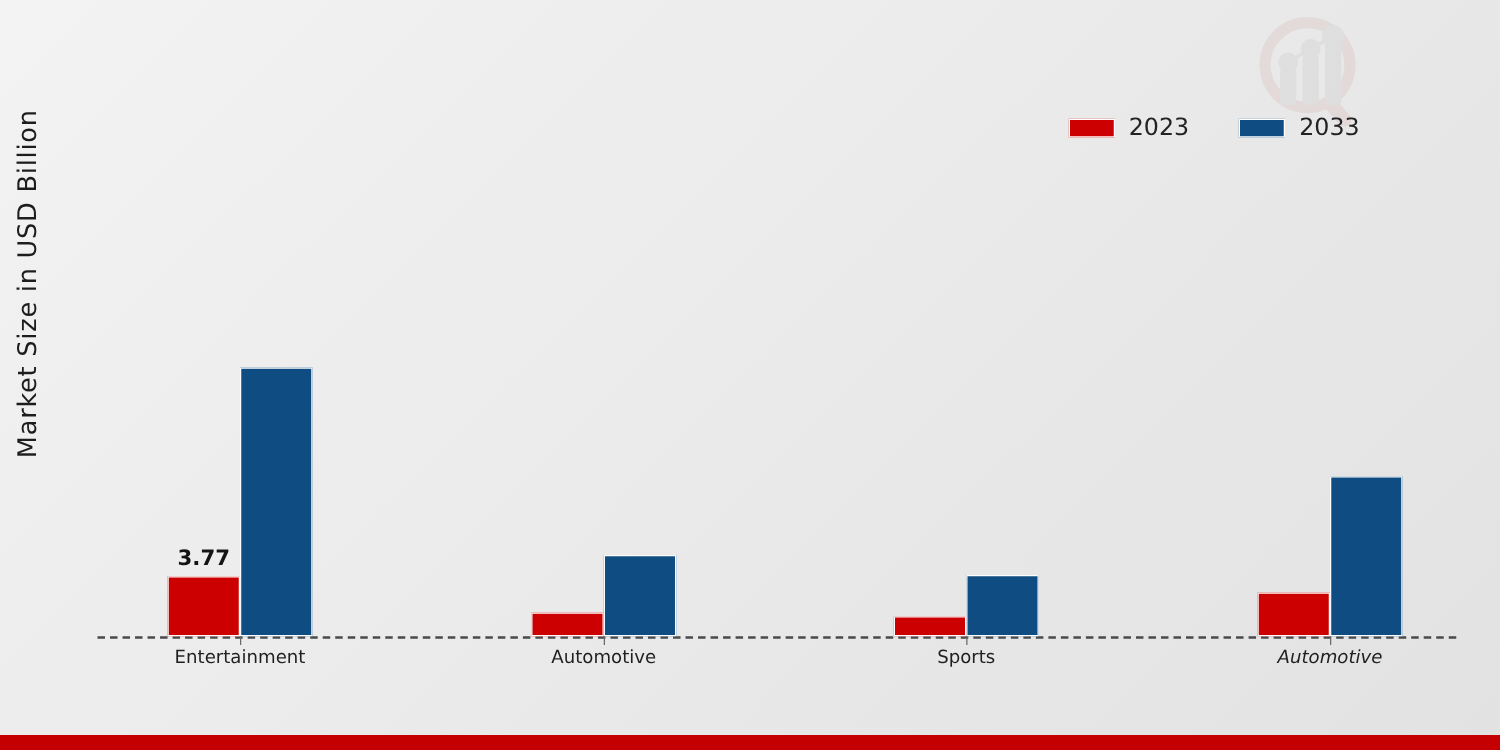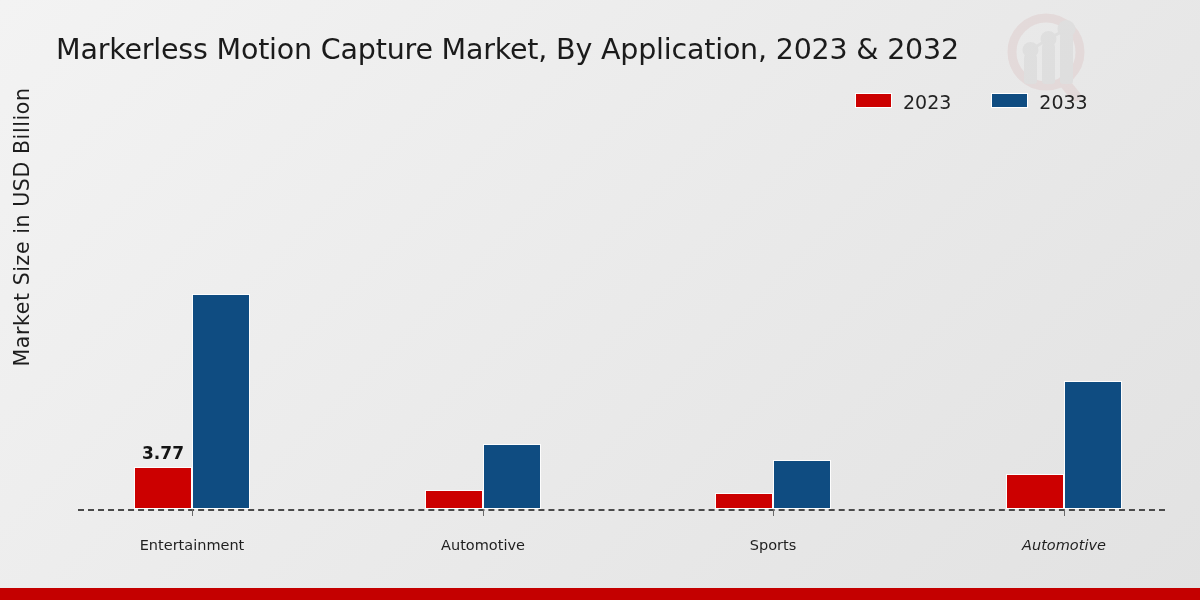--- a/index.html
+++ b/index.html
@@ -51,21 +51,21 @@
   #legend {
     position: absolute;
     left: 855px;
     top: 93px;
     display: flex;
     align-items: center;
     gap: 40px;
   }
   .legend-item {
     display: flex;
-    align-items: flex-start;
+    align-items: center;
     gap: 11px;
   }
   .legend-swatch {
     width: 37px;
     height: 15px;
     border: 1px solid #ffffff;
     box-sizing: border-box;
   }
   .legend-label {
     font-size: 19px;
@@ -143,21 +143,21 @@
   .tick {
     position: absolute;
     bottom: -7px;
     width: 1px;
     height: 7px;
     background: #6a6a6a;
   }
 
   .cat-label {
     position: absolute;
-    top: 406px;
+    top: 387px;
     width: 126px;
     text-align: center;
     font-size: 14.5px;
     color: #1f1f1f;
     line-height: 19px;
     word-break: break-all;
   }
 
   
   #footer-bar {
@@ -182,41 +182,40 @@
       <rect x="40" y="36" width="13" height="40" rx="3" fill="#c9c9c9"></rect>
       <rect x="58" y="26" width="13" height="50" rx="3" fill="#c9c9c9"></rect>
       <circle cx="28.5" cy="42" r="8" fill="#c9c9c9"></circle>
       <circle cx="46.5" cy="31" r="8" fill="#c9c9c9"></circle>
       <circle cx="64.5" cy="21" r="9" fill="#c9c9c9"></circle>
       <line x1="28.5" y1="42" x2="46.5" y2="31" stroke="#c9c9c9" stroke-width="3"></line>
       <line x1="46.5" y1="31" x2="64.5" y2="21" stroke="#c9c9c9" stroke-width="3"></line>
     </svg>
   </div>
 
-  <div id="chart-title">Markerless Motion Capture Market, By Application, 2023 &amp; 2032</div>
 
   <div id="legend">
     <div class="legend-item">
       <span class="legend-swatch bar-2023"></span>
       <span class="legend-label">2023</span>
     </div>
     <div class="legend-item">
       <span class="legend-swatch bar-2032"></span>
       <span class="legend-label">2033</span>
     </div>
   </div>
 
   <div id="ylabel">Market Size in USD Billion</div>
 
   <div id="plot">
     <div id="axis-line"></div>
 
     <div class="group" style="left:56px;">
       <div class="bars">
-        <div class="bar bar-2023" style="height:42px;margin-top:36px;">
+        <div class="bar bar-2023" style="height:48px;margin-top:36px;">
           <span class="bar-value">3.77</span>
         </div>
         <div class="bar bar-2032" style="height:215px;"></div>
       </div>
       <div class="tick" style="left:58px;"></div>
       <div class="cat-label" style="left:-5px;">Entertainment</div>
     </div>
 
     <div class="group" style="left:347px;">
       <div class="bars">

